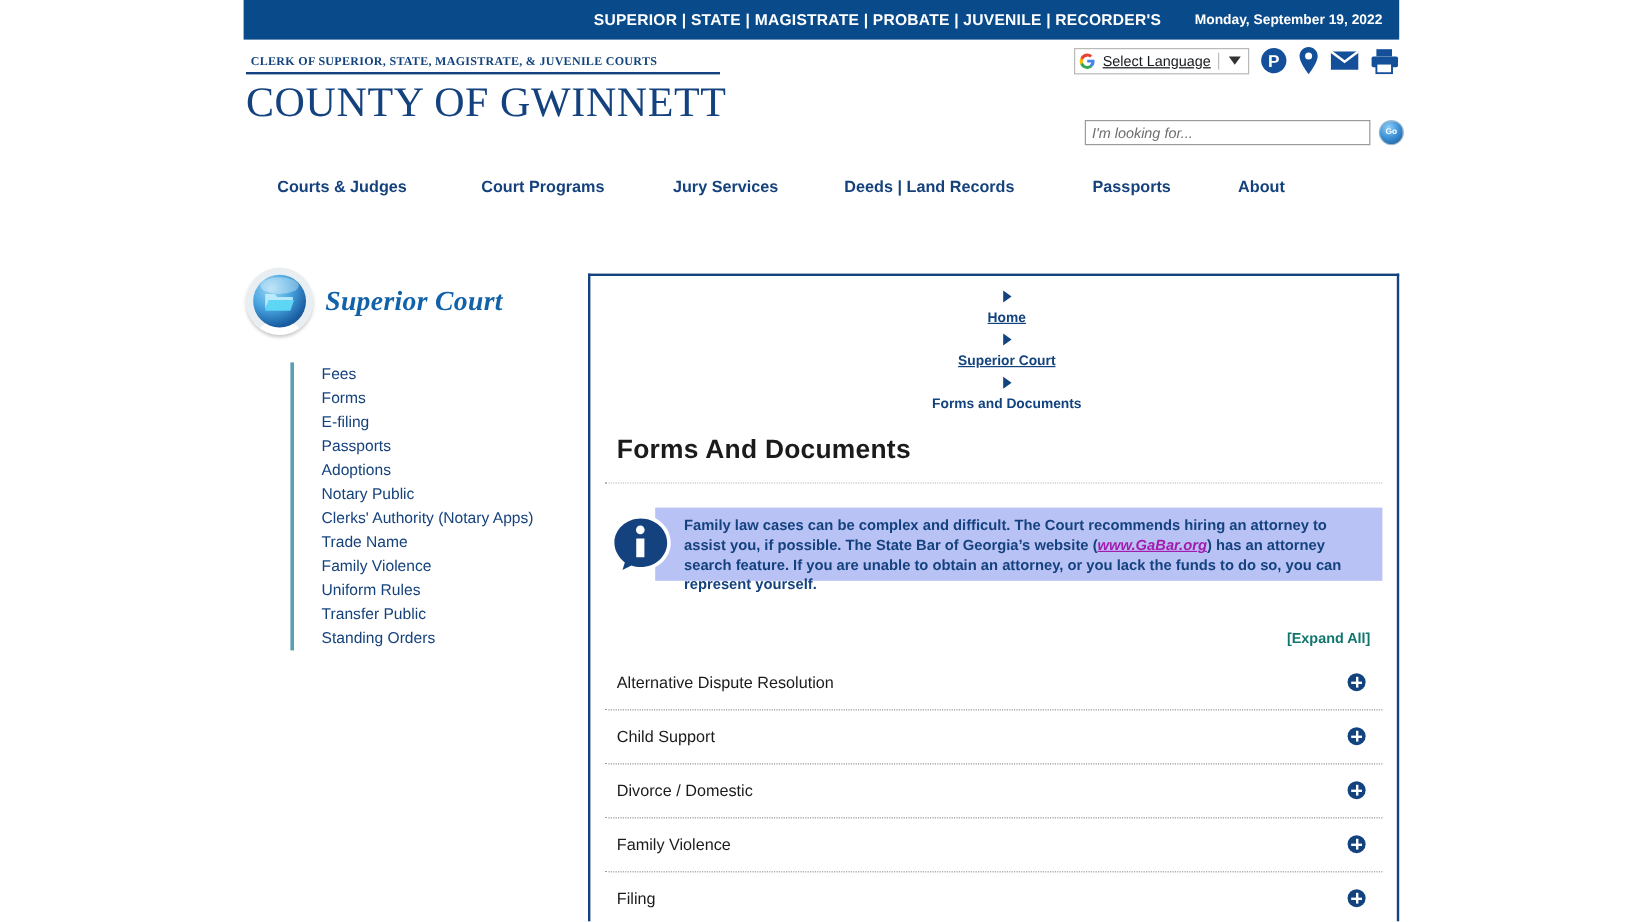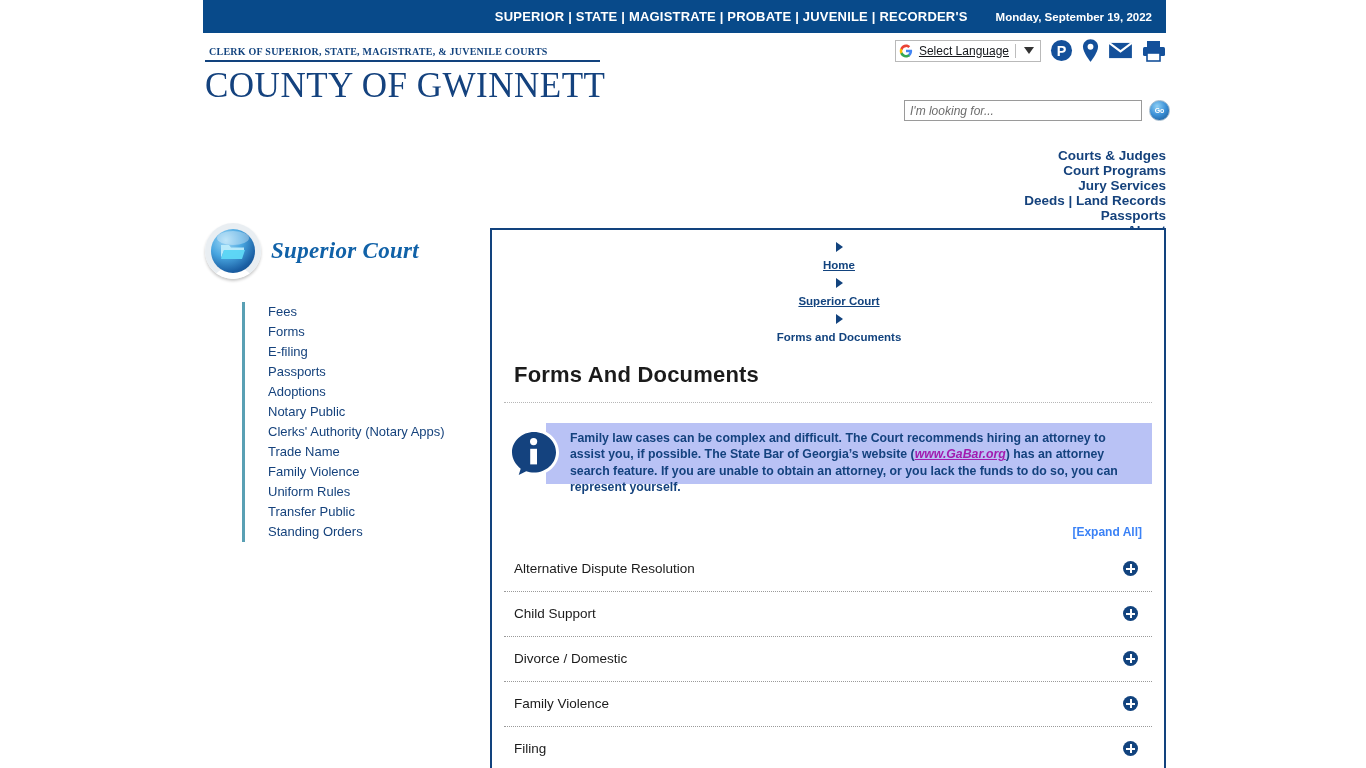--- a/index.html
+++ b/index.html
@@ -82,21 +82,21 @@
     width:21px;height:21px;border-radius:50%;
     background: radial-gradient(circle at 38% 28%, #8fd0f5 0%, #3d92d8 48%, #17538f 100%);
     border:1px solid #9fb8cc;
     display:flex;align-items:center;justify-content:center;
     color:#fff; font-size:7px; font-weight:bold; cursor:pointer;
   }
 
   
   .mainnav {
     position:absolute; left: 203px; top: 148px; width: 963px; height: 24px;
-    display:flex; align-items:flex-end;flex-direction:column;
+    display:flex; align-items:flex-start;
   }
   .mainnav a {
     color:#15427c; font-size: 13.5px; font-weight:bold; text-decoration:none;
     white-space: nowrap;
   }
   .nav-0 { margin-left: 28px; }
   .nav-1 { margin-left: 62px; }
   .nav-2 { margin-left: 57px; }
   .nav-3 { margin-left: 55px; }
   .nav-4 { margin-left: 65px; }
@@ -177,21 +177,21 @@
     display:flex; align-items:center; justify-content:center;
   }
   .callout-text {
     position:relative; z-index:2; padding: 7px 14px 7px 8px;
     font-size: 12.3px; font-weight:bold; color:#14427e; line-height: 16.4px;
   }
   .callout-text a { color:#a21caf; text-decoration:underline;font-style:italic; }
 
   .expand-all {
     text-align:right; padding: 22px 22px 0 0;
-    font-size: 12px; font-weight:bold; color:#3b82f6; cursor:pointer;
+    font-size: 12px; font-weight:bold; color:#0f766e; cursor:pointer;
   }
   .acc-list { margin: 8px 12px 0 12px; }
   .acc-item {
     display:flex; align-items:center; justify-content:space-between;
     height: 45px; border-bottom: 1px dotted #9a9a9a; padding: 0 14px 0 10px;
   }
   .acc-label { font-size: 13.5px; font-weight:normal; color:#1b1b1b; }
   .acc-plus {
     width:15px;height:15px;border-radius:50%;
     background:#12437e; position:relative; flex:0 0 auto; cursor:pointer;

